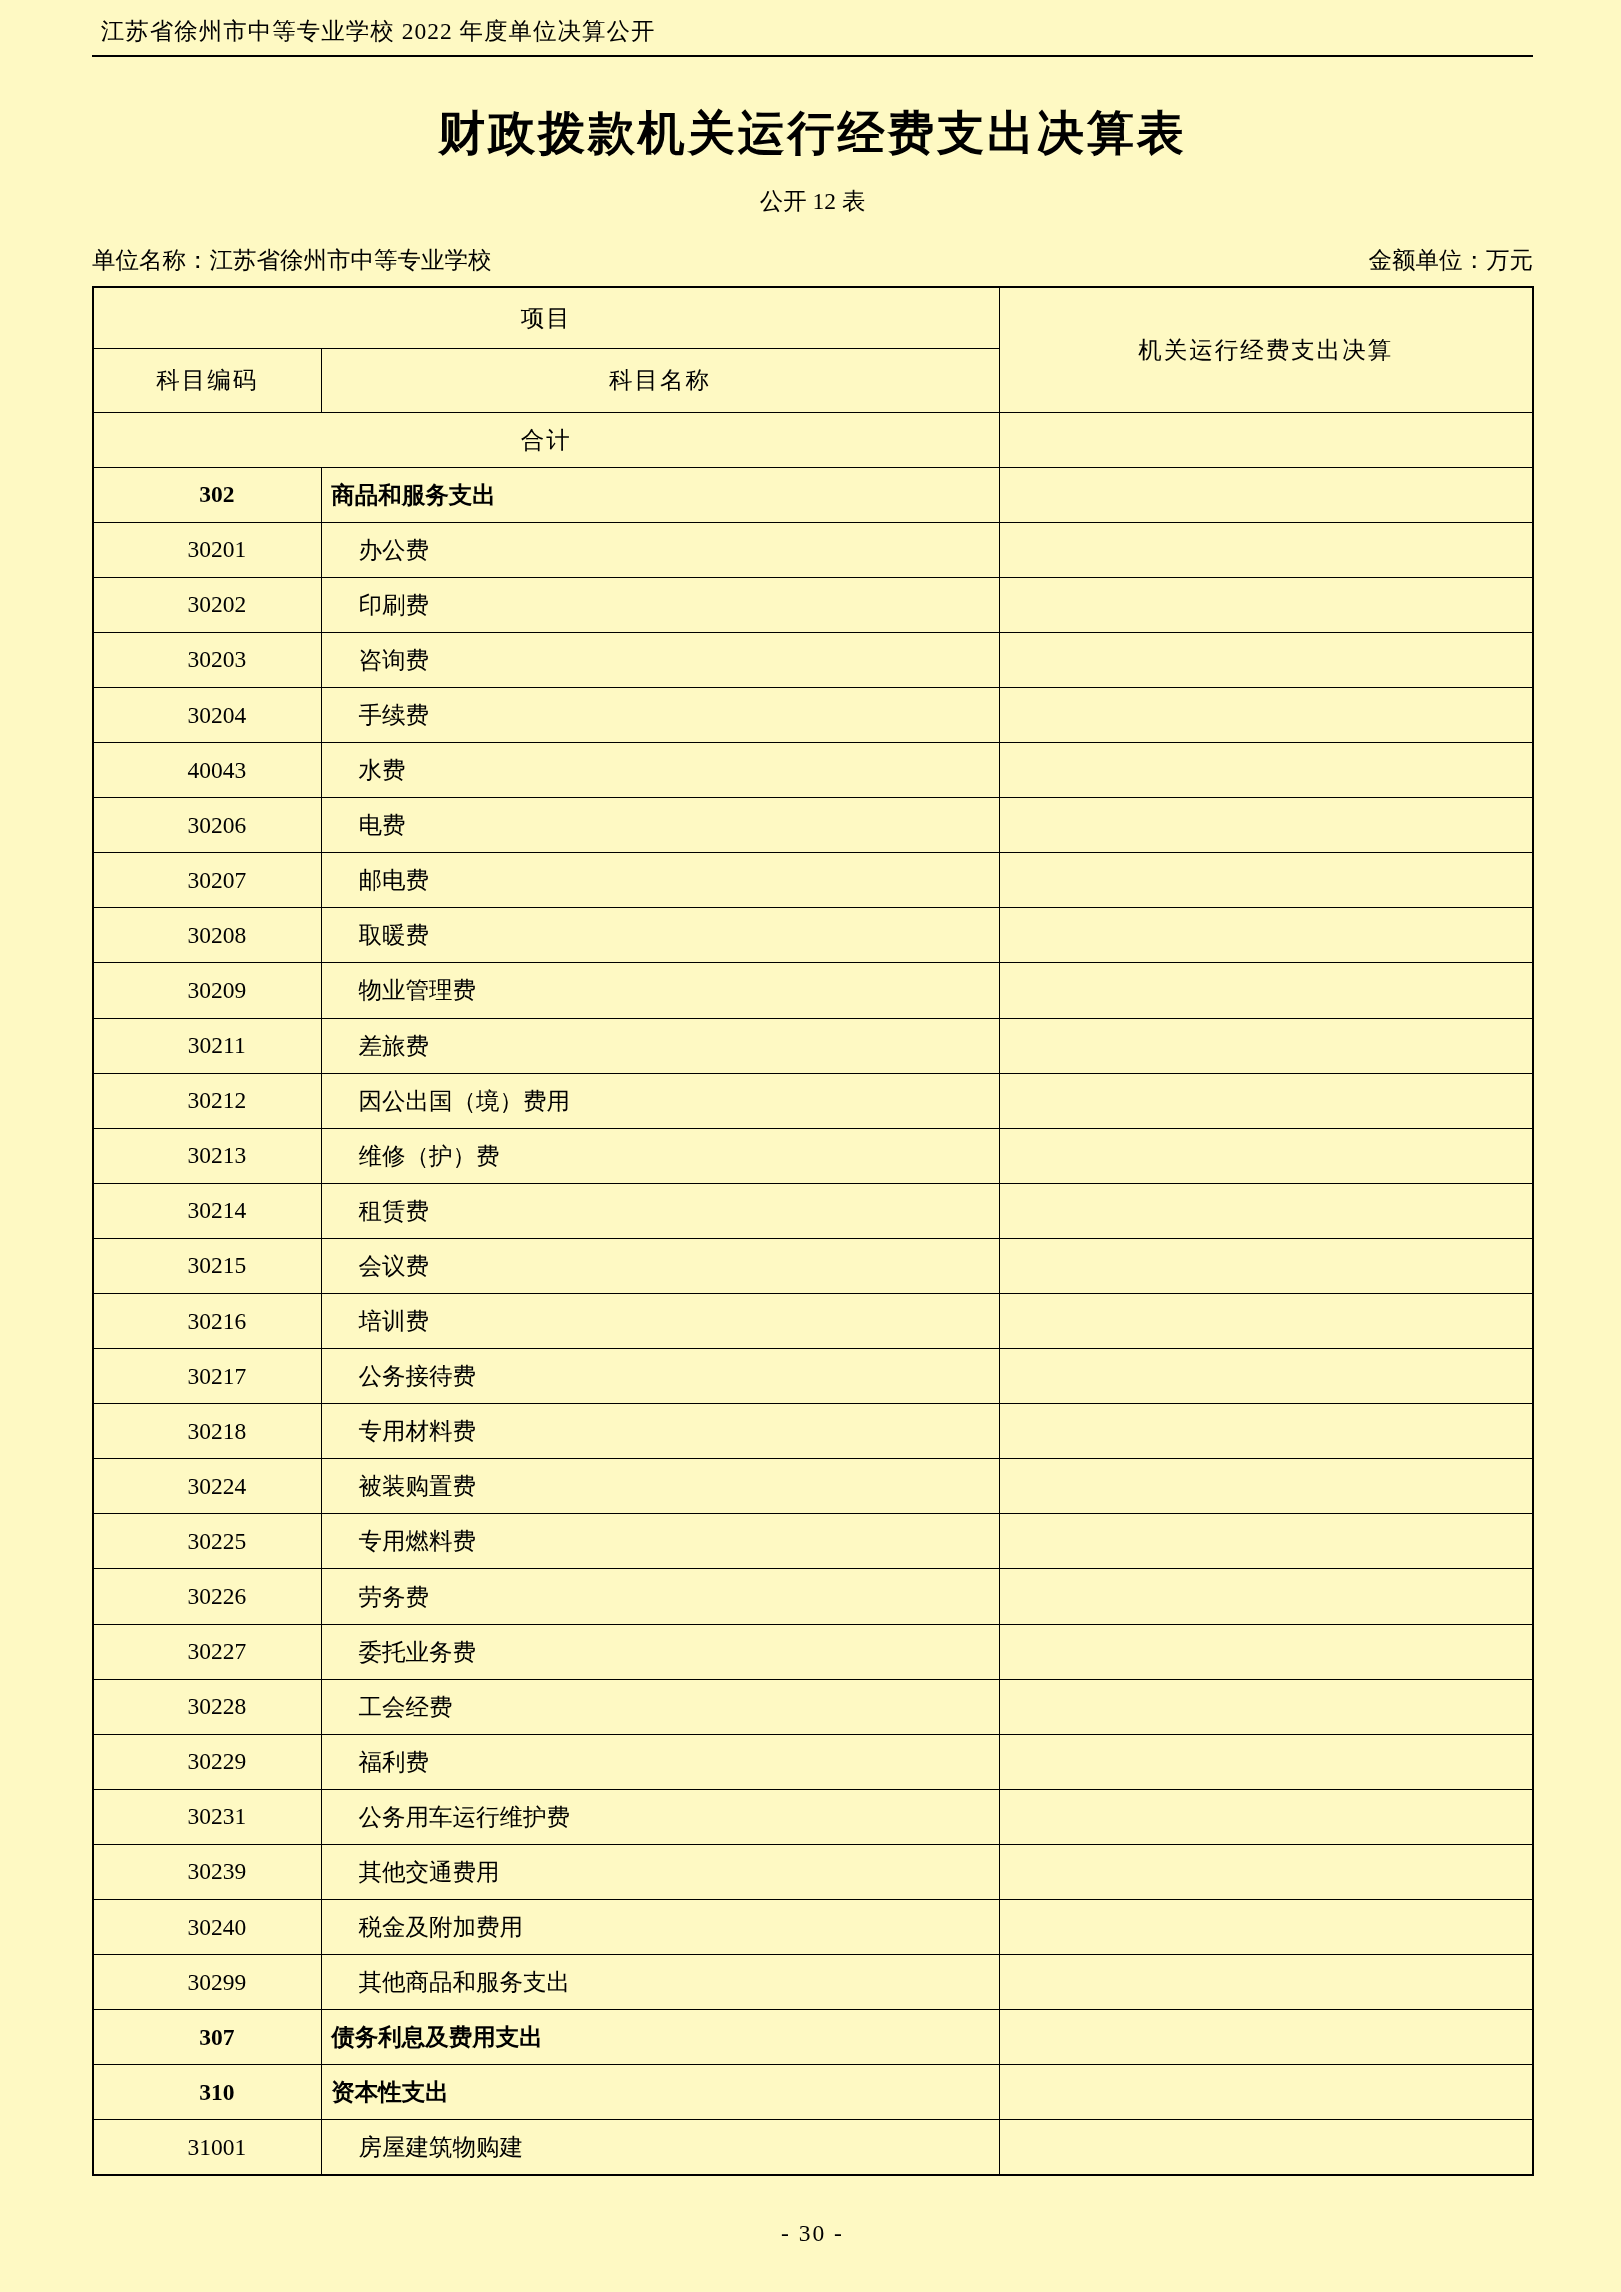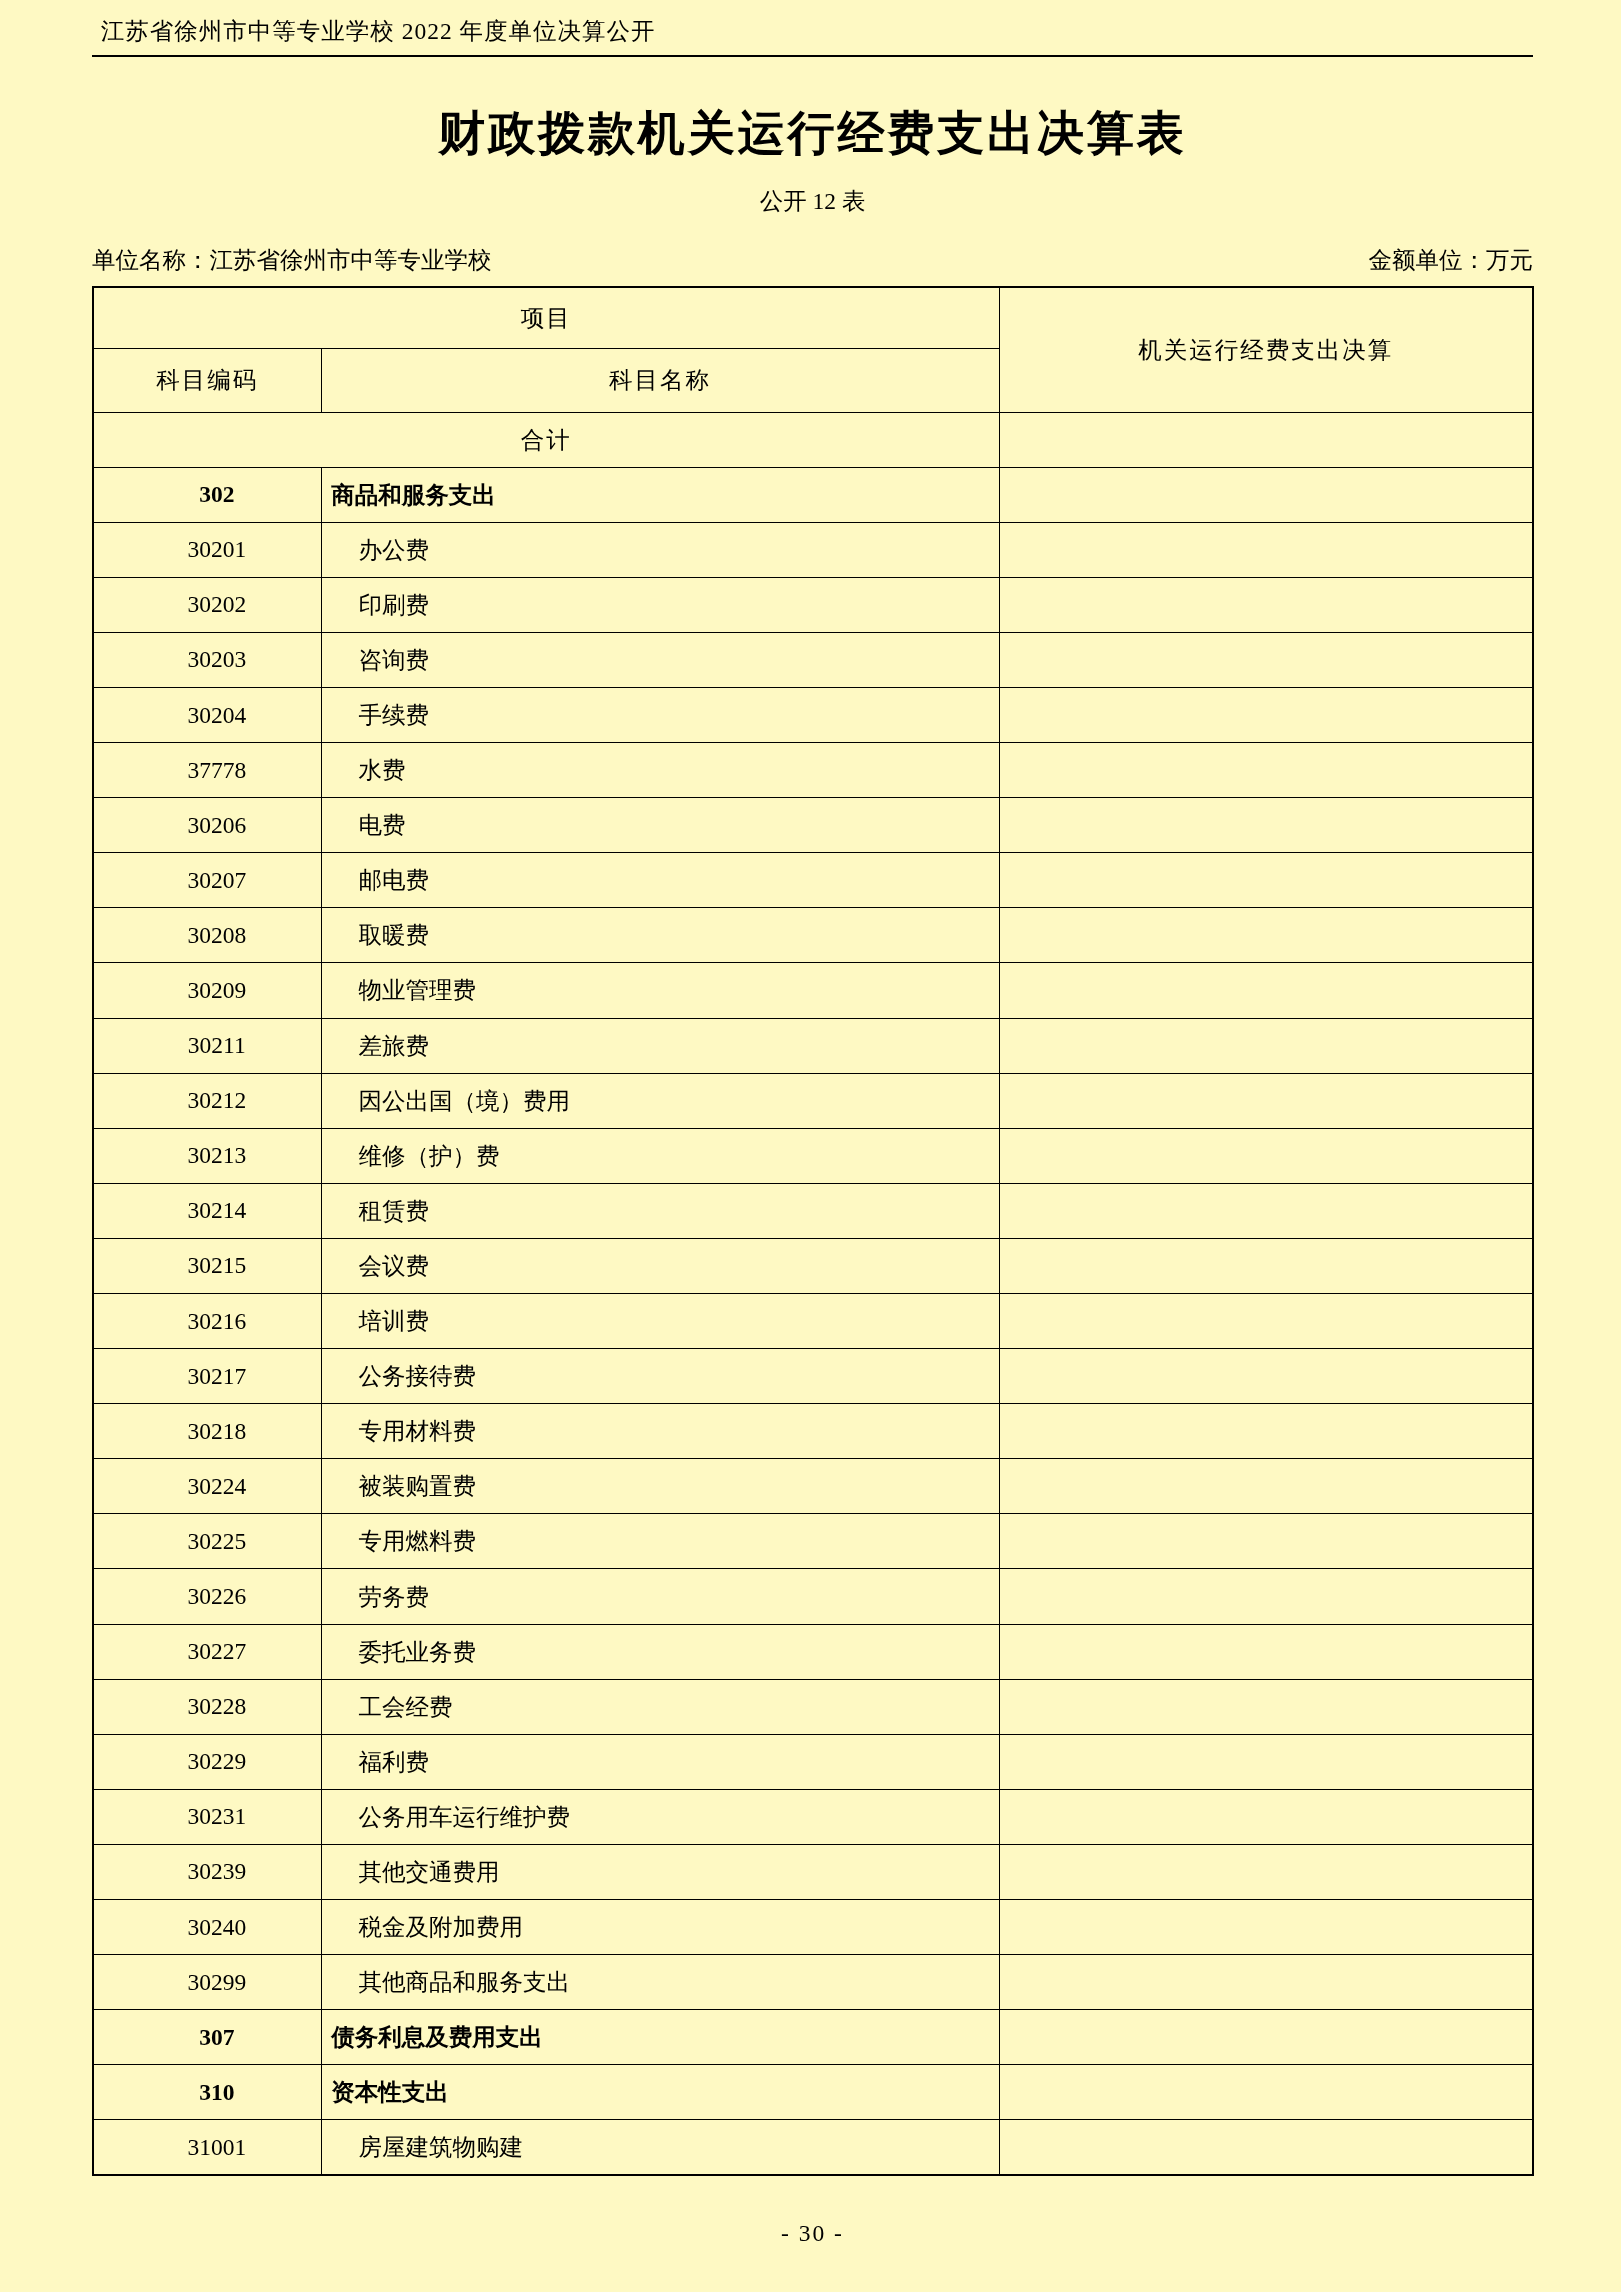--- a/index.html
+++ b/index.html
@@ -135,21 +135,21 @@
           <td class="val"></td>
         </tr>
 
         <tr class="item">
           <td class="code">30204</td>
           <td class="name">手续费</td>
           <td class="val"></td>
         </tr>
 
         <tr class="item">
-          <td class="code">37778</td>
+          <td class="code">40043</td>
           <td class="name">水费</td>
           <td class="val"></td>
         </tr>
 
         <tr class="item">
           <td class="code">30206</td>
           <td class="name">电费</td>
           <td class="val"></td>
         </tr>
 

